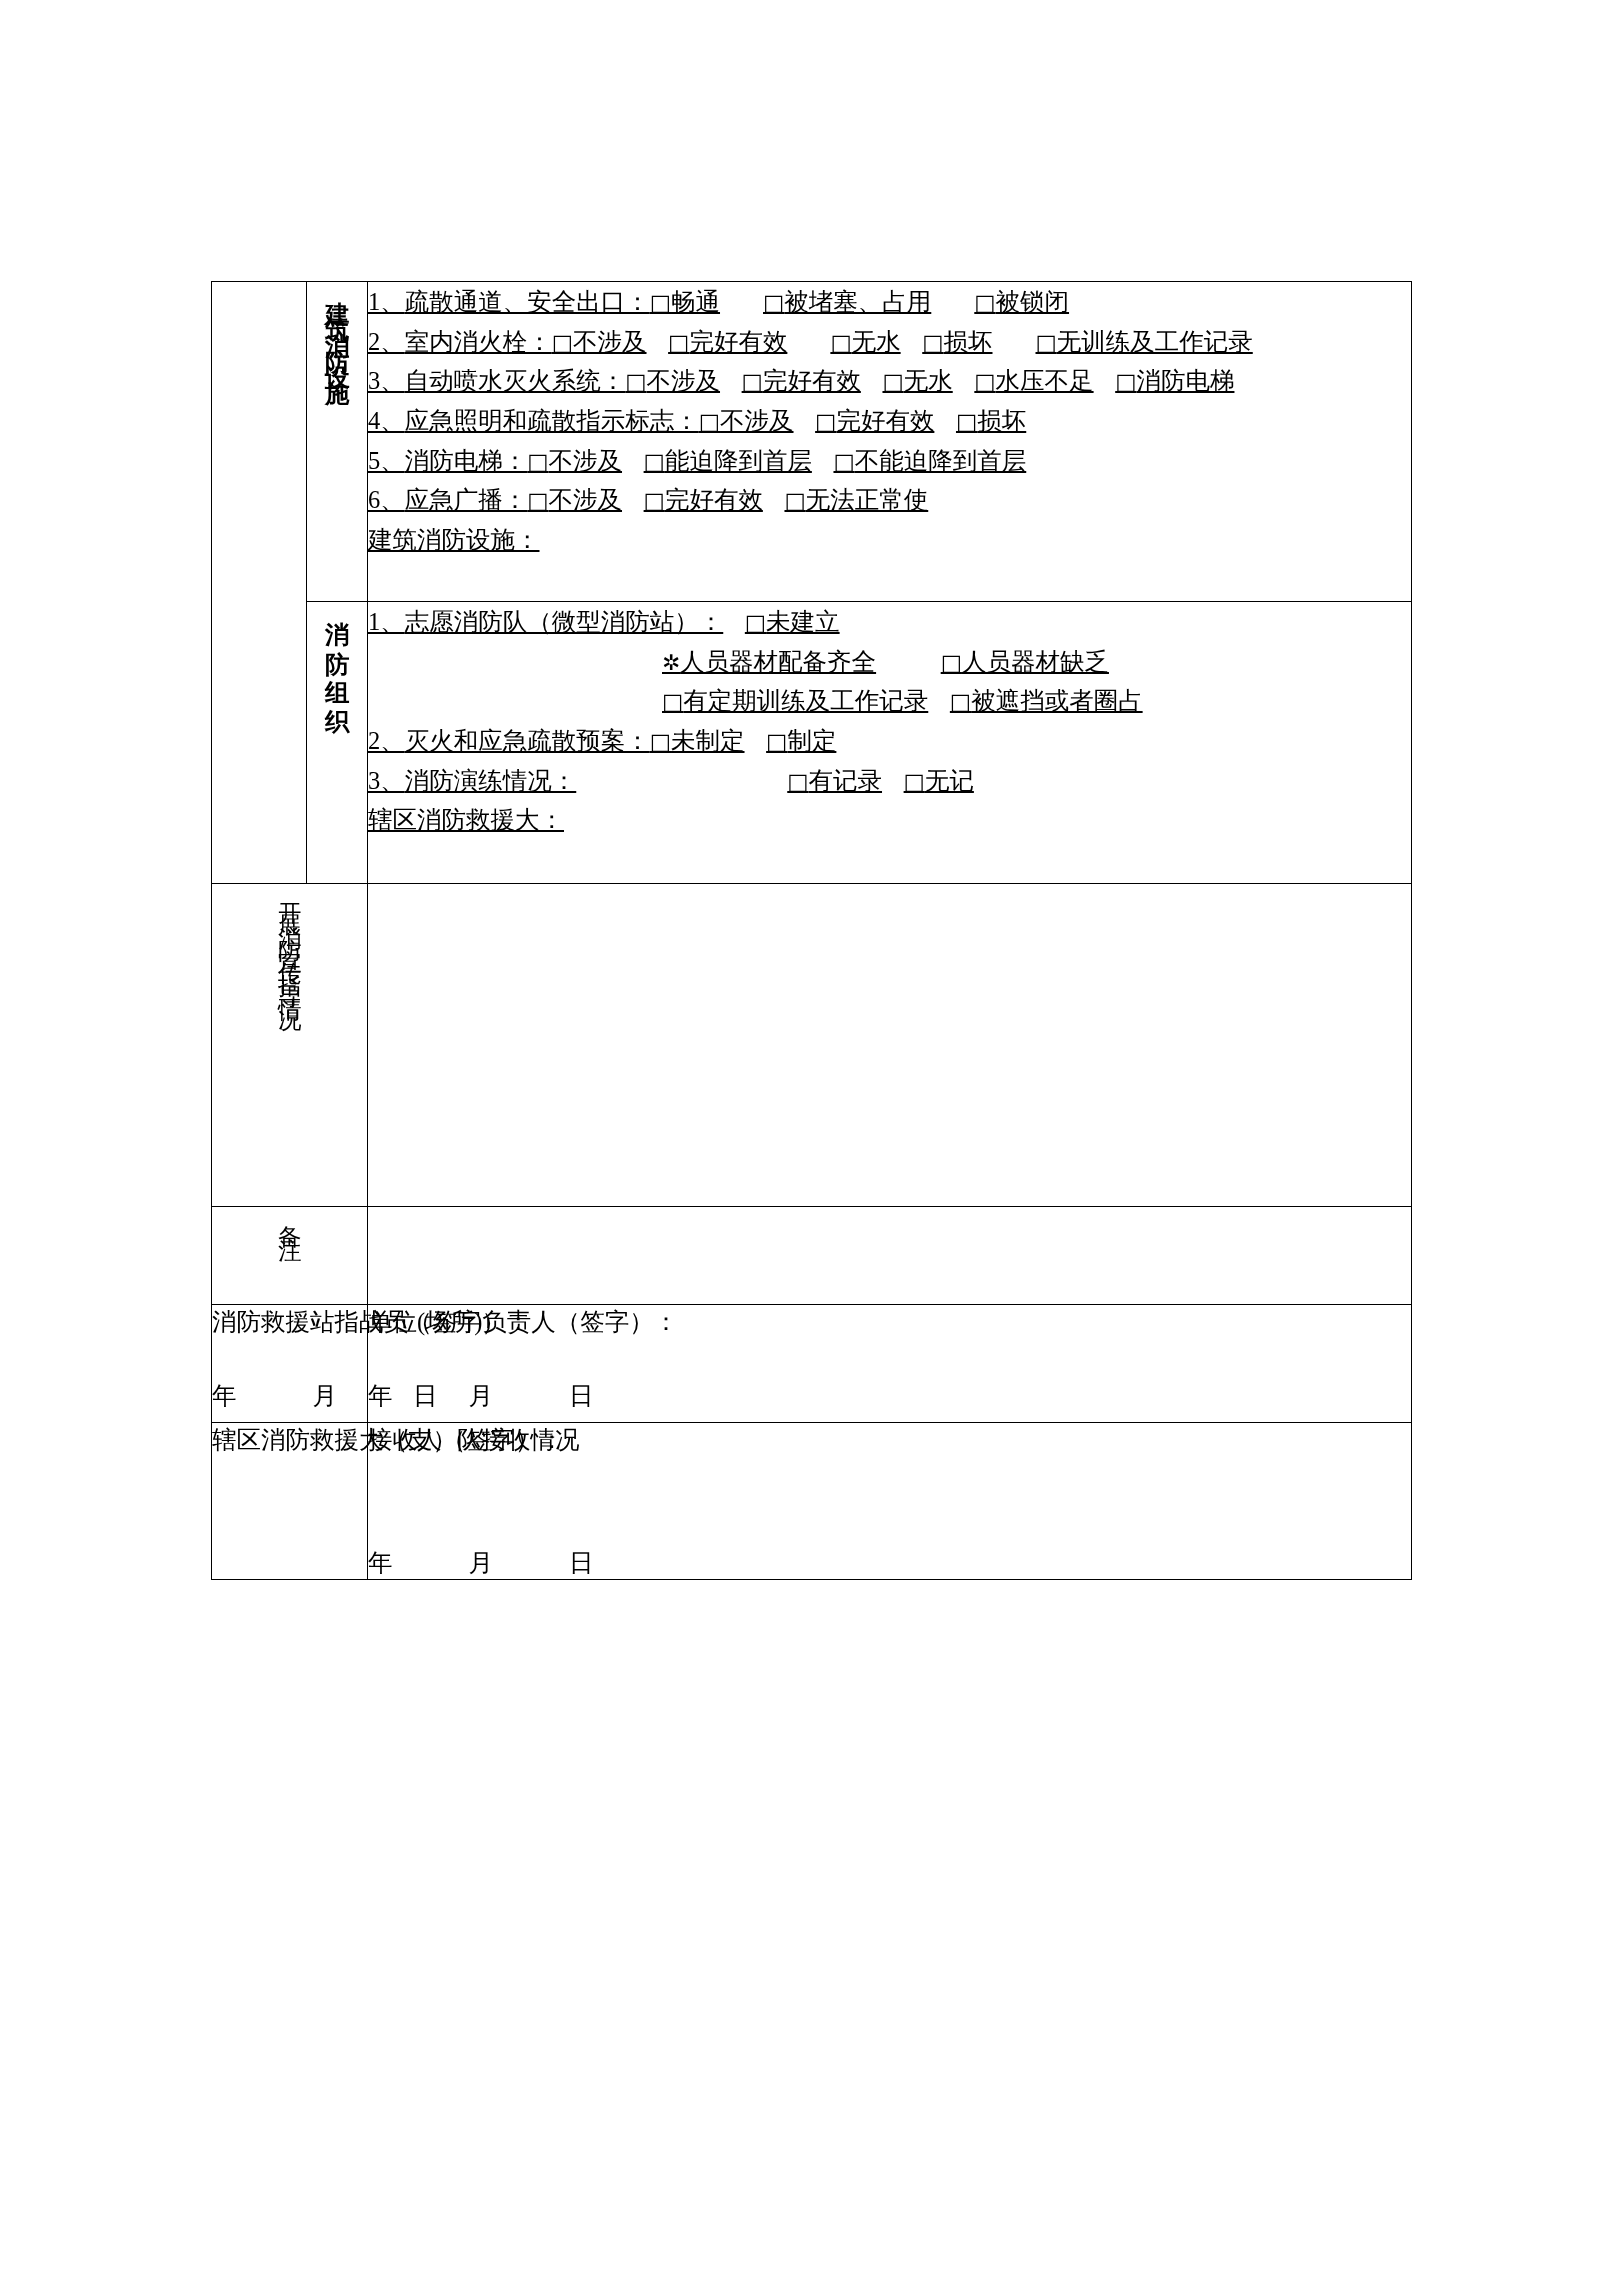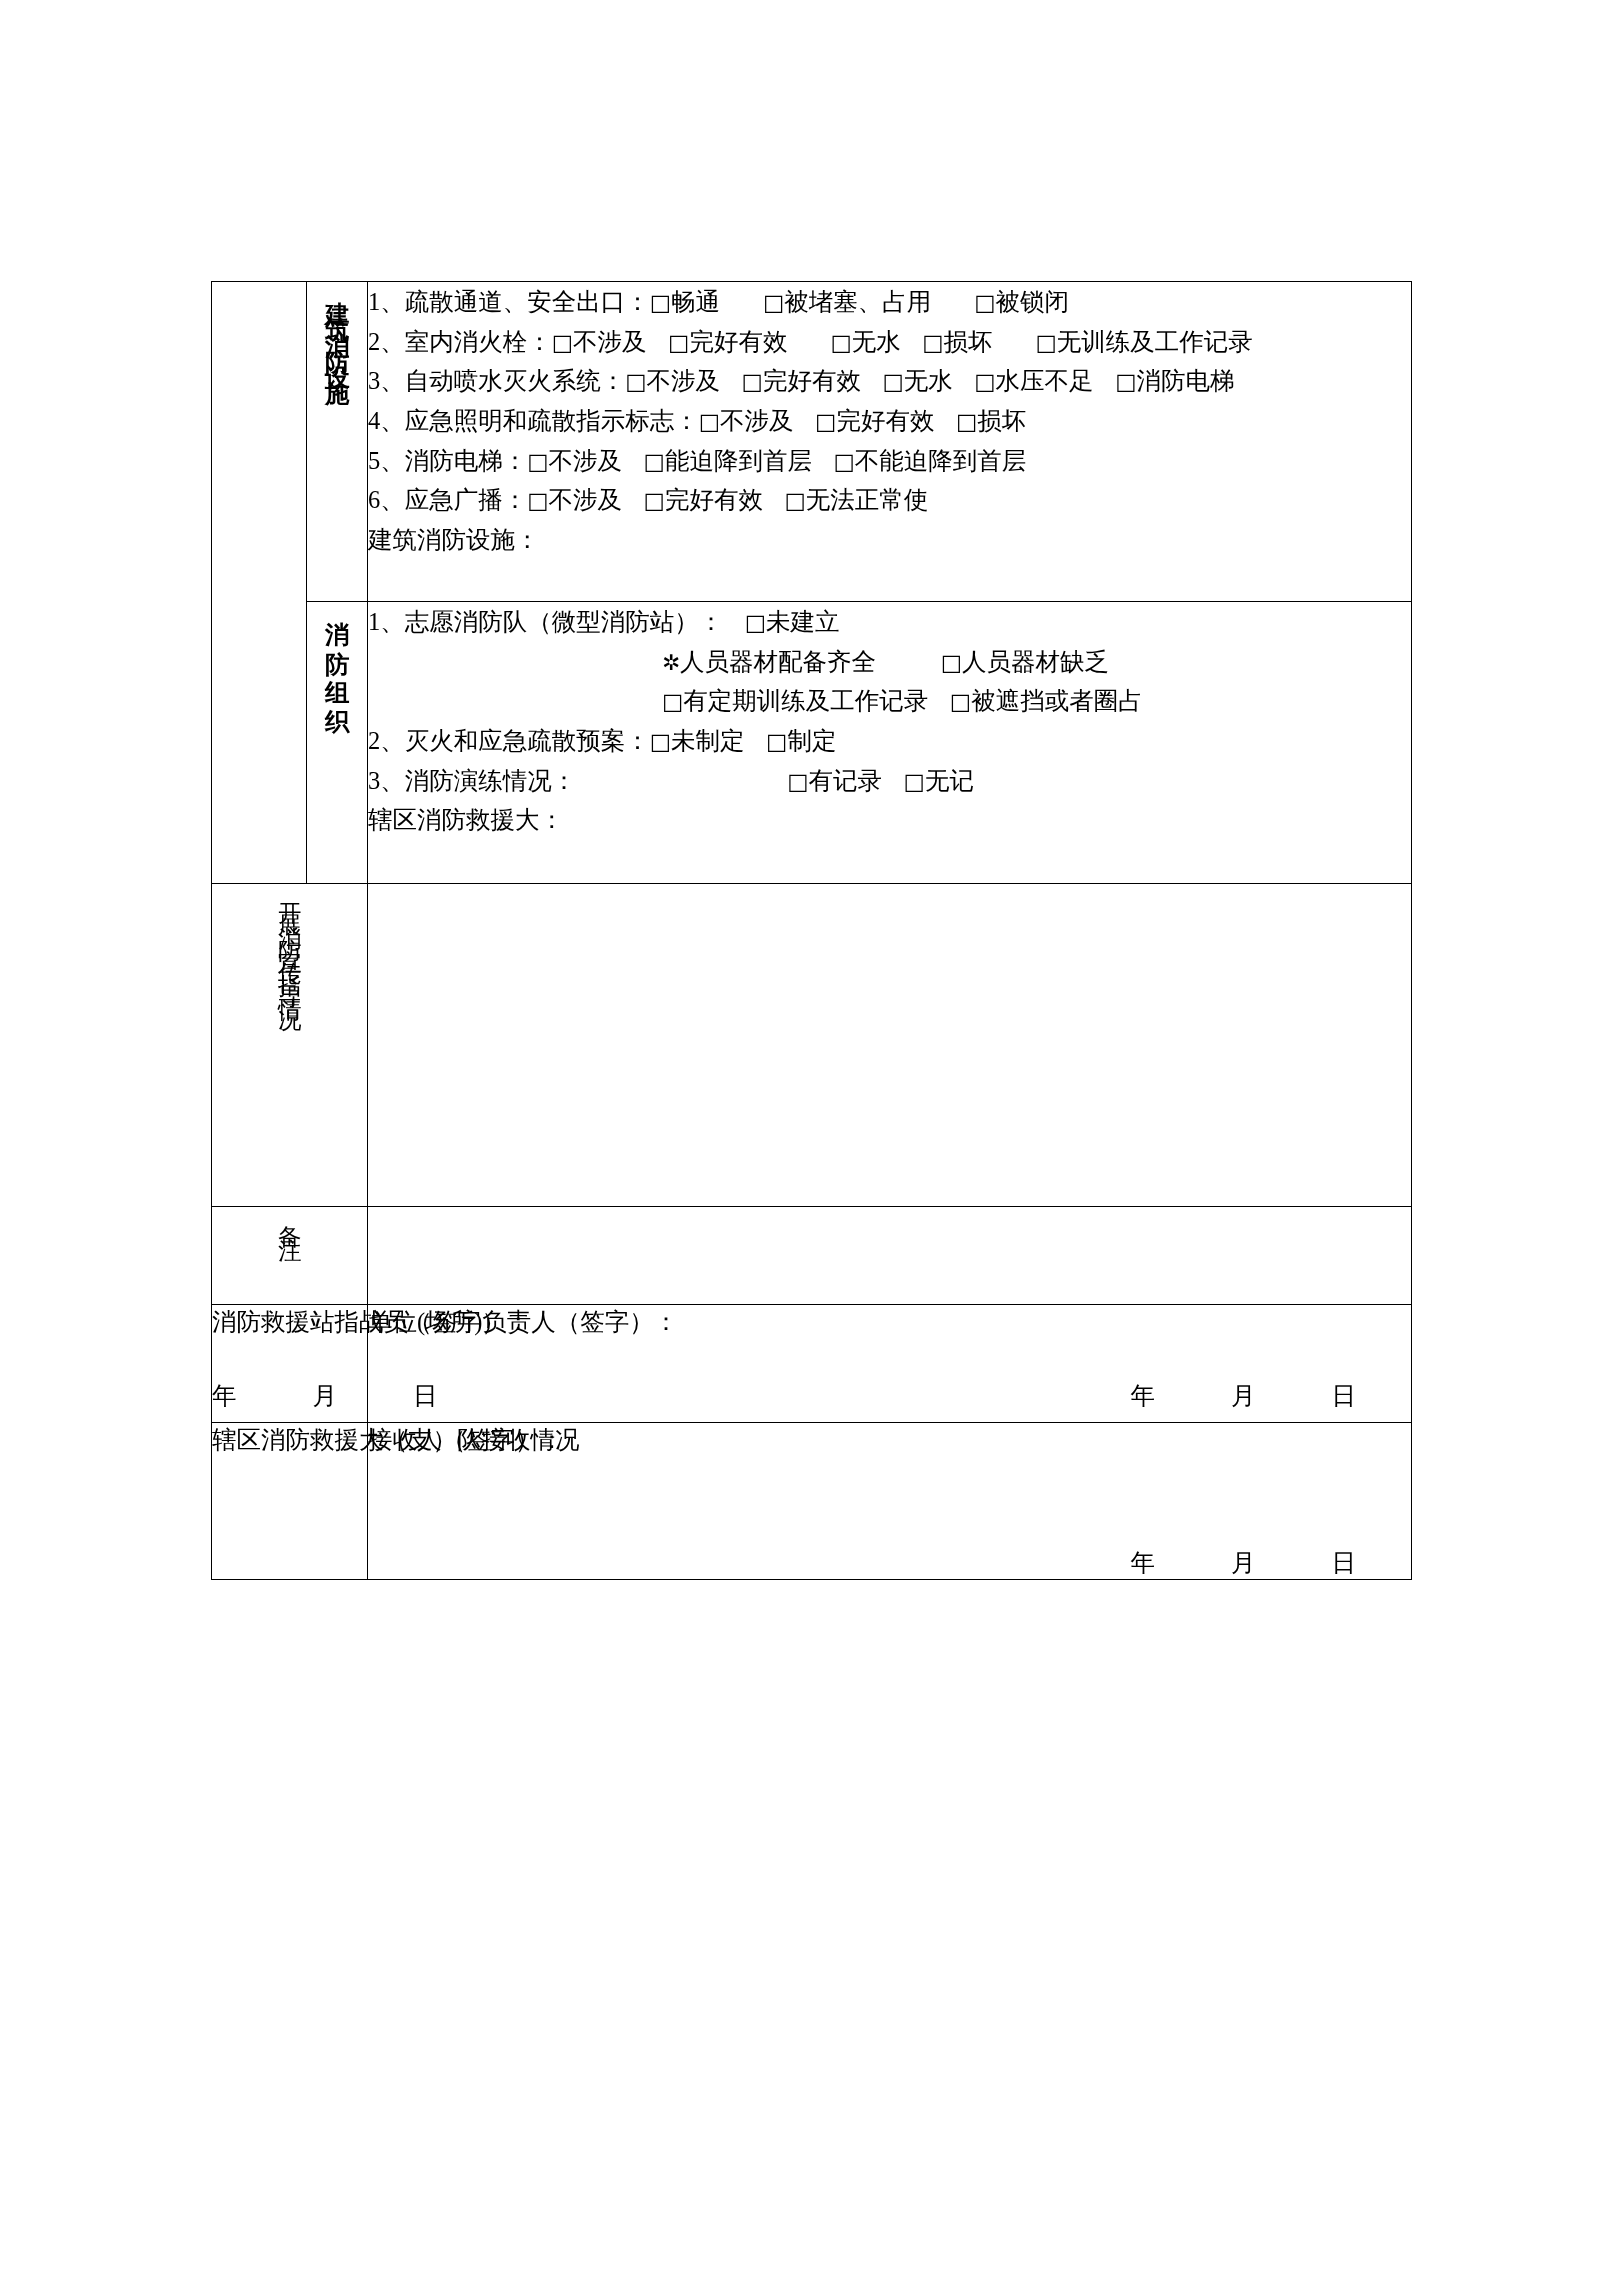--- a/index.html
+++ b/index.html
@@ -60,41 +60,41 @@
   .vtext.light { font-weight: 400; letter-spacing: 11.8px; font-size: 23.5px; }
 
   .spacer-col { width: 95px; }
   .label-col  { width: 61px; }
 
   
   .content {
     padding: 13.7px 9.8px 15.7px 21.6px;
     font-size: 24.5px;
     line-height: 1.62;
+    text-decoration: underline;
   }
   .content .ln { white-space: nowrap; }
   .content .ln.wrap { white-space: normal; }
   .box { font-family: "DejaVu Sans", sans-serif; font-size: 22.5px; }
   .gear { font-family: "DejaVu Sans", sans-serif; font-size: 21.6px; }
   .sp  { display: inline-block; width: 21.6px; }
   .sp2 { display: inline-block; width: 43px; }
   .indent-big { display: inline-block; width: 294px; }
   .indent-mid { display: inline-block; width: 211px; }
 
   
   .sig {
     padding: 21.6px 17.6px 15.7px 25.5px;
     font-size: 24.5px;
     height: 118px;
     position: relative;
   }
   .sig .sig-title { white-space: nowrap; }
   .sig .ymd {
     margin-top: 41px;
-    text-align: right;
     white-space: nowrap;
     padding-right: 55px;
   }
   .sig .ymd .g { display: inline-block; width: 76px; }
   .recv .ymd { margin-top: 90px; }
   .recv-left { padding-top: 29px; }
 </style>
 </head>
 <body>
 

